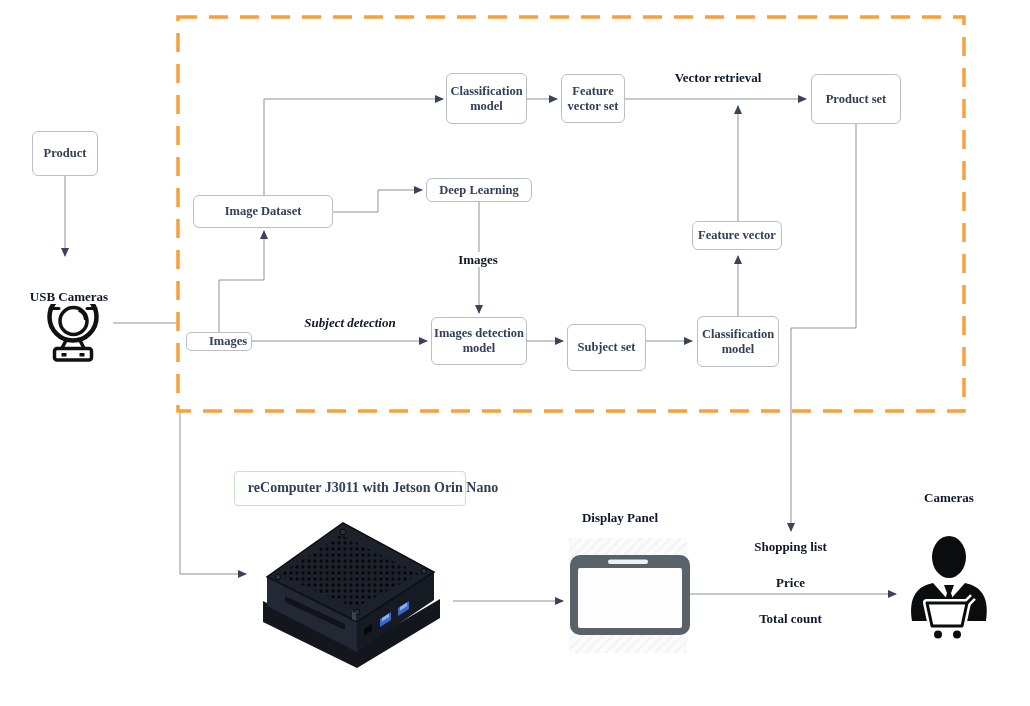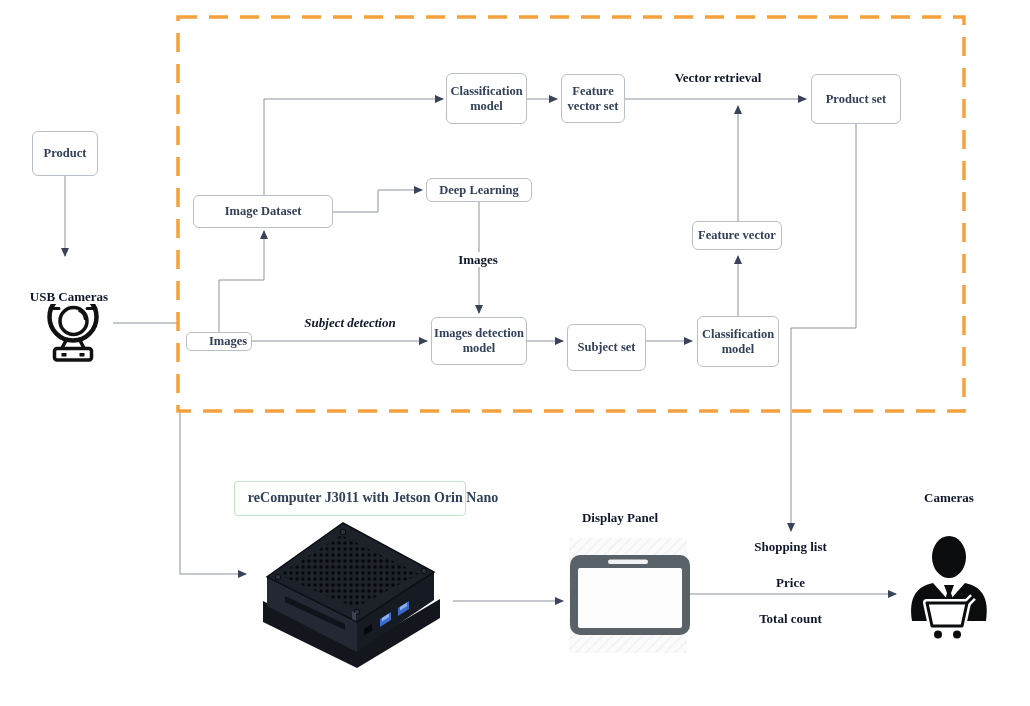--- a/index.html
+++ b/index.html
@@ -180,21 +180,21 @@
   </div>
 
   <div class="node" style="left:697px; top:316px; width:82px; height:51px;">
     <span>Classification model</span>
   </div>
 
   <div class="node" style="left:692px; top:221px; width:90px; height:29px;">
     <span>Feature vector</span>
   </div>
 
-  <div class="node green" style="left:234px; top:481px; width:232px; height:35px;padding-left:48px;">
+  <div class="node green" style="left:234px; top:471px; width:232px; height:35px;padding-left:48px;">
     <span>reComputer J3011 with Jetson Orin Nano</span>
   </div>
 
   <div class="lbl" style="left:19px; top:265px; width:100px;margin-top:25px;">
     <span>USB Cameras</span>
   </div>
 
   <div class="lbl" style="left:658px; top:71px; width:120px;">
     <span>Vector retrieval</span>
   </div>

